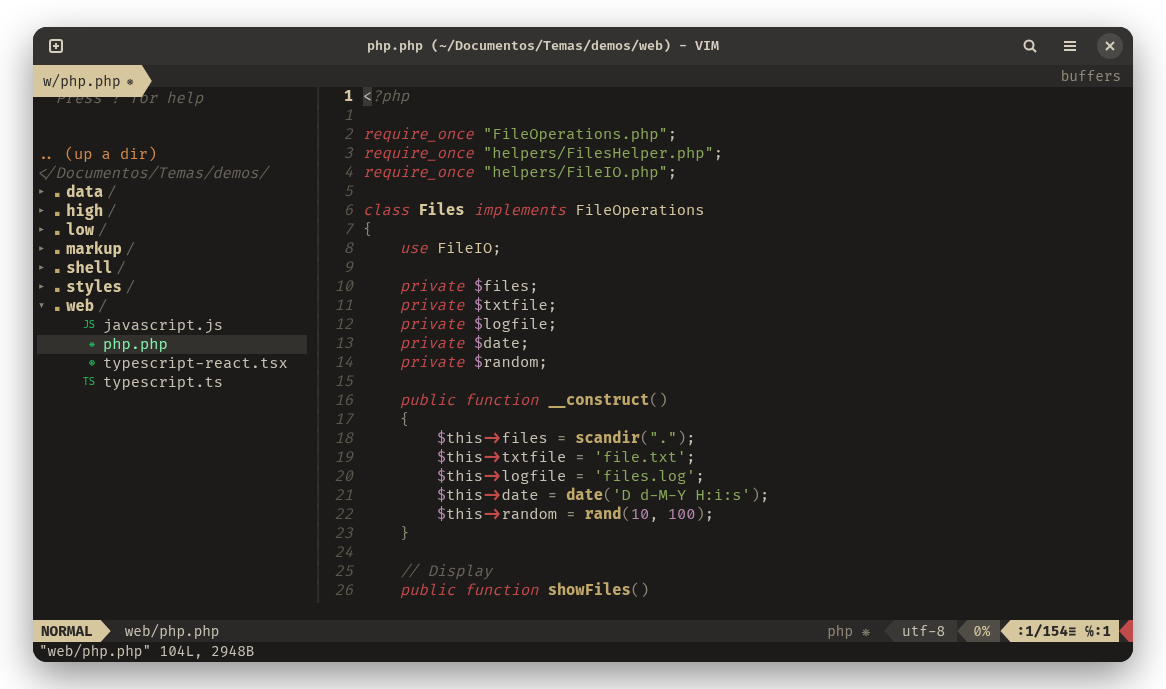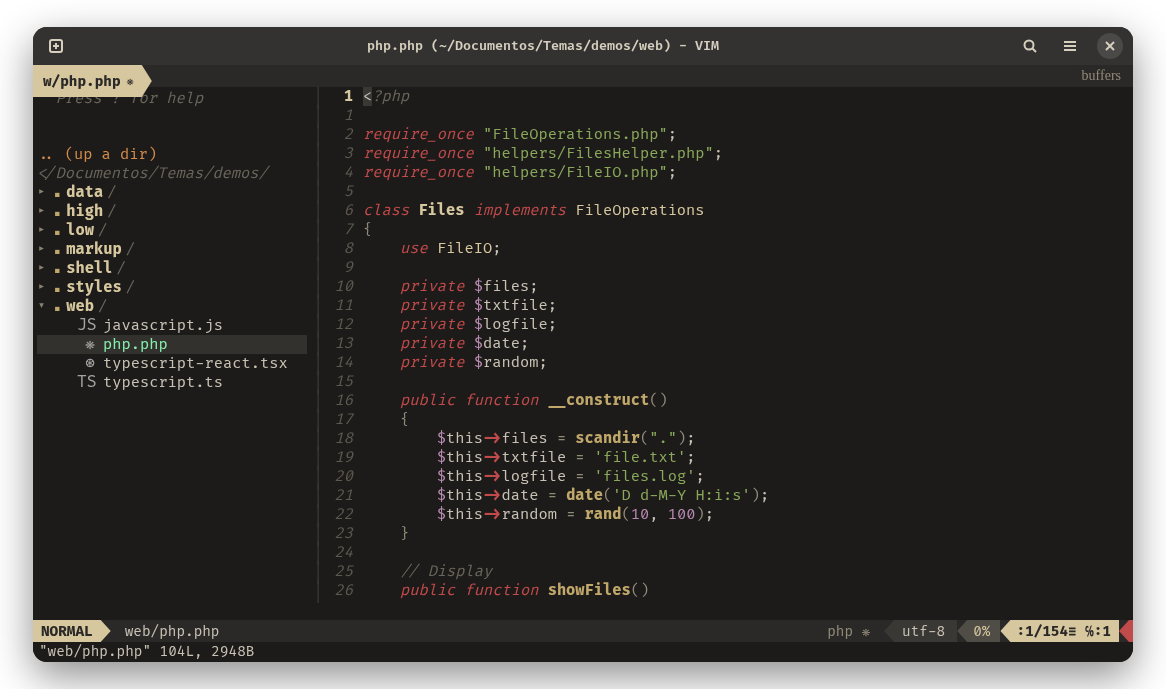--- a/index.html
+++ b/index.html
@@ -35,51 +35,50 @@
 
 .tabbar {
   height: 22px;
   background: #2a2928;
   display: flex; align-items: stretch;
   font-size: 14px;
 }
 .tab {
   background: #d6c79e; color: #2a2928;
   padding: 16px 10px; display: flex; align-items: center; gap: 6px;
-  font-weight: 700;
+  font-weight: 400;
   clip-path: polygon(0 0, calc(100% - 10px) 0, 100% 50%, calc(100% - 10px) 100%, 0 100%);
   padding-right: 18px;
 }
 .tab .dot { font-size: 12px; }
 .tabbar .spacer { flex: 1; }
 .buffers-label {
   background: #2a2928; color: #928a78;
   padding: 0 12px; display: flex; align-items: center;
   clip-path: polygon(10px 0, 100% 0, 100% 100%, 10px 100%, 0 50%);
-  font-family: Liberation Serif, serif;
 }
 
 .main { flex: 1; display: flex; overflow: hidden; background: #1c1b1a; }
 
 .nerdtree {
   width: 278px; background: #1c1b1a;
   font-size: 15px; line-height: 19px;
   padding: 2px 4px;
   overflow: hidden;
 }
 .nt-help { color: #6a655a; font-style: italic; }
 .nt-updir { color: #d58b4a; font-weight: 400; margin-top: 18px; }
 .nt-root { color: #6a655a; font-style: italic; }
 .nt-item { display: flex; align-items: center; gap: 4px; white-space: pre; }
 .nt-arrow { color: #8a8370; width: 12px; display: inline-block; }
 .nt-folder-icon { color: #c0a76a; }
 .nt-folder-name { color: #d6c79e; font-weight: 700; }
 .nt-slash { color: #6a655a; }
 .nt-file { padding-left: 40px; }
-.nt-file-icon { color: #a3a3a3; font-size: 16px; width: 18px; display: inline-block; text-align: right; margin-right: 4px;}
+.nt-file-icon { color: #22c55e; font-size: 10px; width: 18px; display: inline-block; text-align: right; margin-right: 4px;}
 .nt-file-name { color: #c9c2b4; }
 .nt-item.selected { background: #33312e; }
 .nt-item.selected .nt-file-name { color: #86efac; }
 .nt-item.indent1 { padding-left: 0; }
 .nt-item.indent1 .nt-arrow { margin-left: 0; }
 
 .vsep { width: 14px; background: #1c1b1a; display: flex; flex-direction: column; }
 .vsep .pipe { color: #3c3a35; text-align: center; line-height: 19px; font-size: 15px;}
 
 .editor { flex: 1; display: flex; overflow: hidden; }

